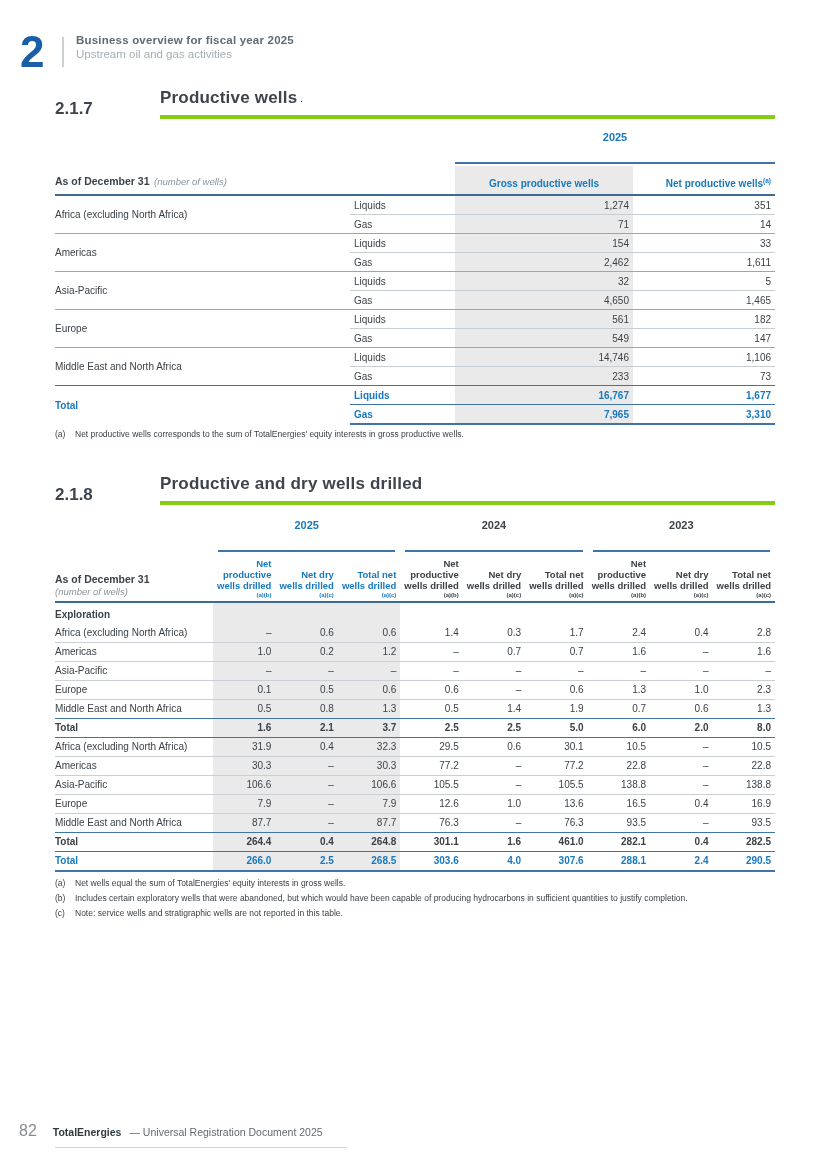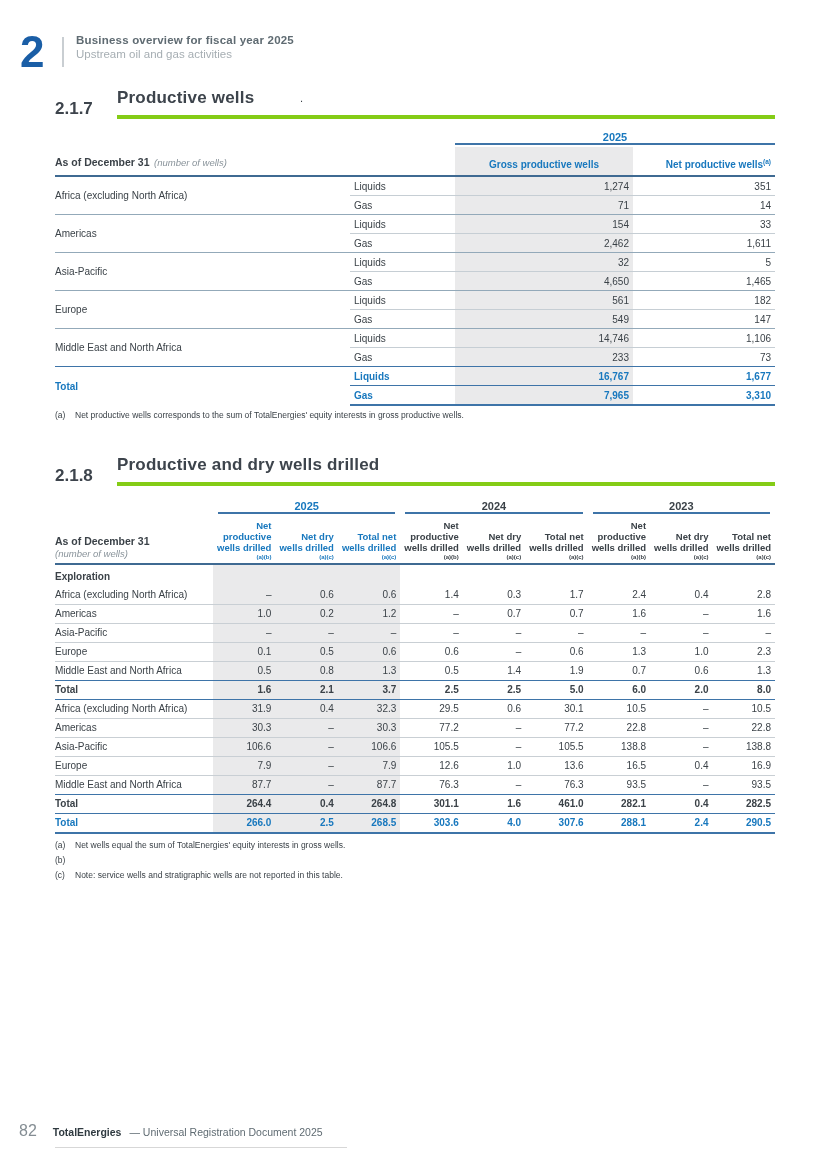--- a/index.html
+++ b/index.html
@@ -6,32 +6,32 @@
   .page{position:relative;width:825px;height:1168px;background:#fff;overflow:hidden;
         font-family:"Liberation Sans",sans-serif;color:#3b4248;}
   
   .chap{display:flex;align-items:flex-start;padding:34px 0 0 20px;}
   .chap-num{font-size:44px;font-weight:bold;color:#1a5ea6;line-height:36px;width:36px;}
   .chap-bar{width:2px;height:30px;background:#c9ced2;margin:3px 12px 0 6px;}
   .chap-title{font-size:11.5px;font-weight:bold;color:#5f6b72;letter-spacing:.2px;}
   .chap-sub{font-size:11.5px;color:#a6aeb3;margin-top:2px;}
   
   .content{padding:0 50px 0 55px;}
-  .sec-head{display:flex;align-items:flex-end;}
+  .sec-head{display:flex;align-items:flex-end;gap:43px;}
   .sec-head.first{margin-top:18px;}
   .sec-head.second{margin-top:34px;}
   .sec-num{font-size:17px;font-weight:bold;color:#3d444c;width:62px;}
   .sec-rest{flex:1;border-bottom:4px solid #84cc16;padding-bottom:7px;}
   .sec-name{font-size:17px;font-weight:bold;color:#3d444c;letter-spacing:.2px;}
   .stray-dot{position:absolute;left:300px;top:92px;font-size:11px;color:#3b4248;}
   
   table{border-collapse:collapse;width:720px;table-layout:fixed;}
   th,td{margin:0;}
   .yrline{border-bottom:2px solid #3e74a8;text-align:center;font-size:11px;font-weight:bold;
-          color:#1878be;padding-bottom:0;}
+          color:#1878be;padding-bottom:19px;}
   .g25c,.g25{background:#eaeaeb;}
   .blue{color:#1878be !important;}
   
   .t1{margin-top:12px;}
   .t1 .yr-row th{padding:0 0 2px 0;}
   .t1 .lblh{text-align:left;vertical-align:bottom;padding:5px 0;}
   .lbl-b{font-size:10.5px;font-weight:bold;color:#3b4248;}
   .lbl-it{font-size:9.5px;font-style:italic;color:#8a949b;font-weight:normal;}
   .t1 .colh{font-size:10px;font-weight:bold;color:#1878be;vertical-align:bottom;padding:5px 4px;}
   .t1 .colh.c{}
@@ -445,20 +445,21 @@
       </tbody>
     </table>
 
     <div class="fns">
       <div class="fn">
         <span class="mk">(a)</span>
         <span>Net wells equal the sum of TotalEnergies' equity interests in gross wells.</span>
       </div>
       <div class="fn">
         <span class="mk">(b)</span>
+        <span>Includes certain exploratory wells that were abandoned, but which would have been capable of producing hydrocarbons in sufficient quantities to justify completion.</span>
       </div>
       <div class="fn">
         <span class="mk">(c)</span>
         <span>Note: service wells and stratigraphic wells are not reported in this table.</span>
       </div>
     </div>
 
   </section>
 
   <div class="footer">

